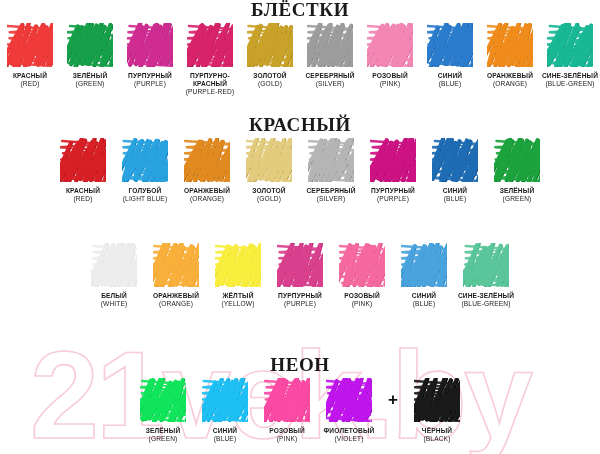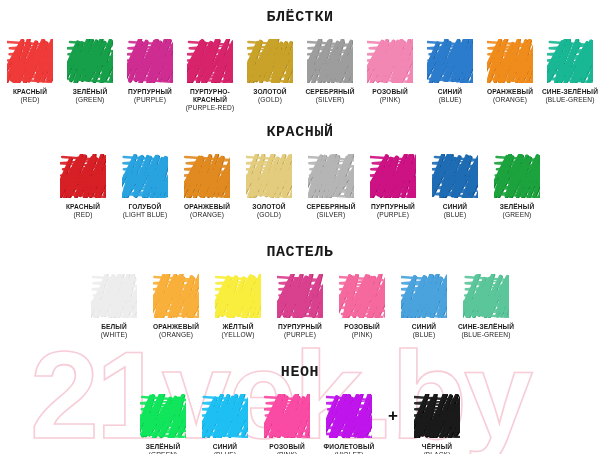--- a/index.html
+++ b/index.html
@@ -36,27 +36,27 @@
   }
 
   .section {
     position: absolute;
     left: 0;
     width: 600px;
   }
 
   .section-title {
     text-align: center;
-    font-size: 15px;
+    font-size: 19px;
     font-weight: bold;
     letter-spacing: 0.6px;
     color: #1a1a1a;
-    font-family: Liberation Mono, monospace;
+    font-family: Liberation Serif, serif;
     line-height: 15px;
-    margin: 8px;
+    margin: 0;
   }
 
   .swatch-row {
     display: flex;
     justify-content: center;
     align-items: flex-start;
   }
 
   .swatch-cell {
     display: flex;
@@ -456,21 +456,20 @@
           </svg>
           <div class="label">
             <span class="ru">ЗЕЛЁНЫЙ</span>
             <span class="en">(GREEN)</span>
           </div>
         </div>
       </div>
   </div>
 
   <div class="section" id="sec-pastel">
-    <div class="section-title">ПАСТЕЛЬ</div>
     <div class="swatch-row">
         <div class="swatch-cell">
           <svg class="scribble" viewBox="0 0 46 44" width="46" height="44">
             <defs>
               <clipPath id="clip710">
                 <rect x="0" y="0" width="46" height="44"></rect>
               </clipPath>
             </defs>
             <g clip-path="url(#clip710)">
               <path d="M-5.9,42.7 L15.2,4.2 L-1.5,42.0 L15.3,0.0 L3.3,41.5 L23.4,4.3 L4.9,42.7 L21.8,1.7 L10.4,40.4 L27.8,0.8 L13.3,40.6 L31.2,0.3 L18.3,43.8 L37.0,0.7 L22.9,41.7 L41.5,0.3 L26.4,43.7 L42.7,3.4 L32.9,43.2 L52.1,2.5 L34.7,42.9 L56.5,4.4 L41.7,42.1 L61.0,0.6 L45.4,43.7 L63.3,2.7" fill="none" stroke="#dedede" stroke-width="3.6" stroke-linecap="round" stroke-linejoin="round" transform="translate(0.7,0.7)"></path>

